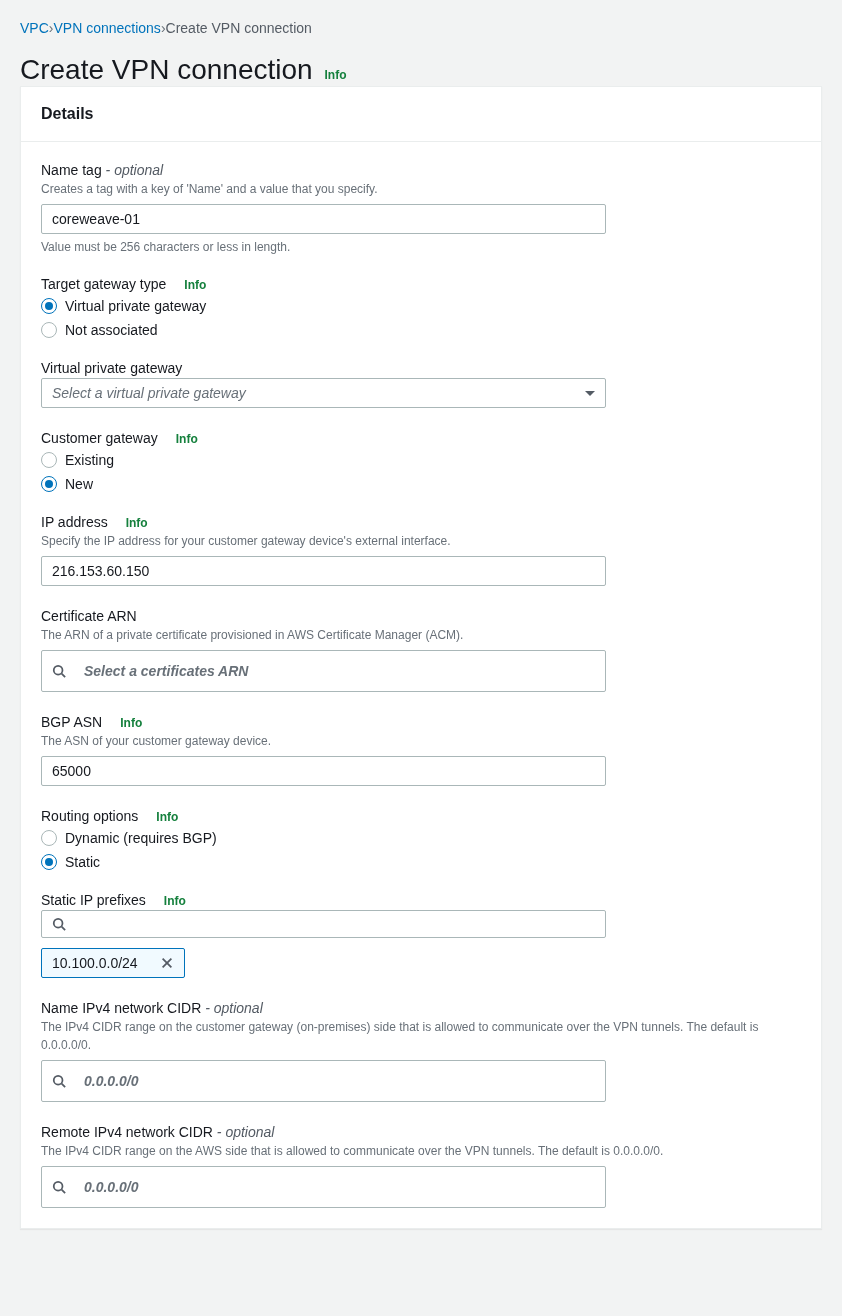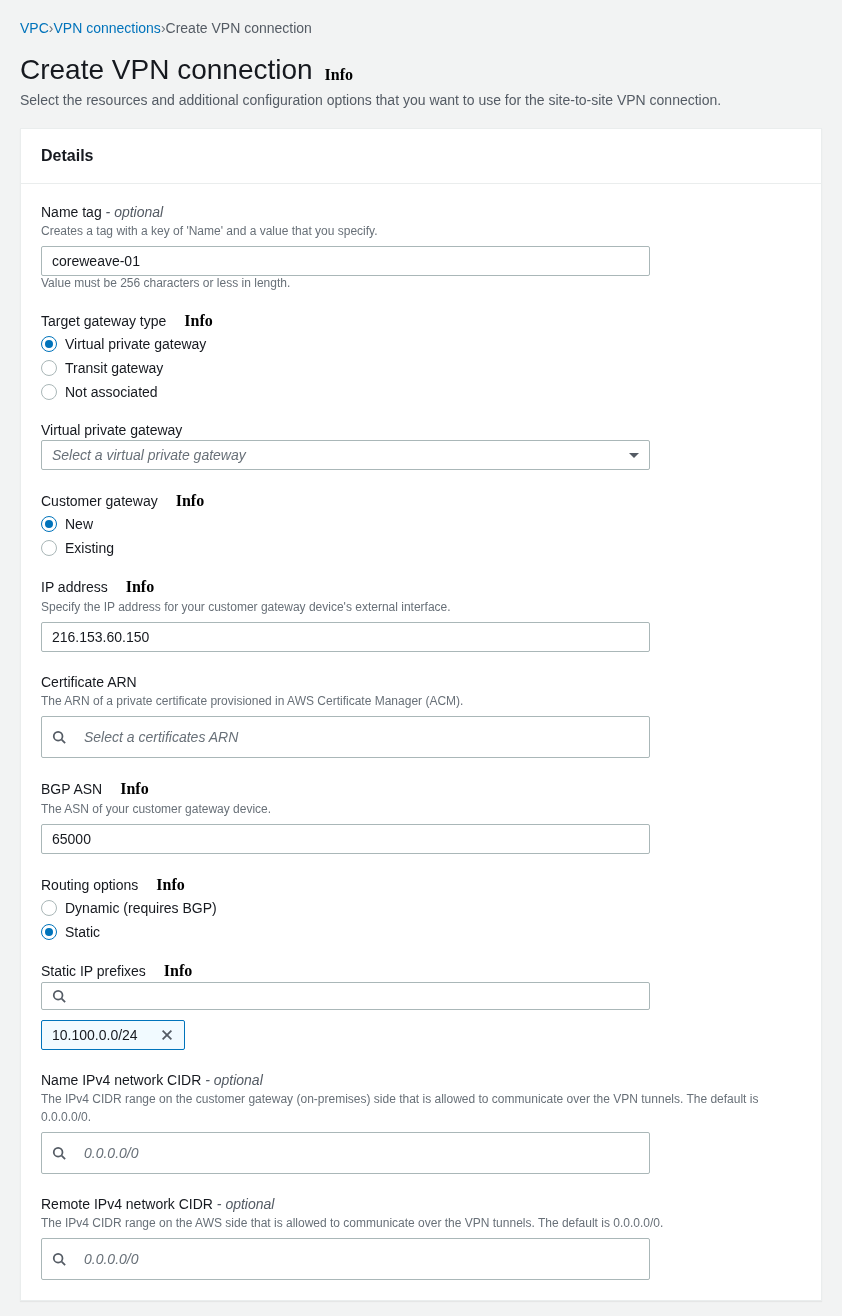--- a/index.html
+++ b/index.html
@@ -26,27 +26,26 @@
   .breadcrumb .current {
     color: #545b64;
   }
   h1 {
     font-size: 28px;
     font-weight: 400;
     margin: 0 0 6px 0;
     display: inline;
   }
   .info-link {
-    color: #000000;
-    font-size: 16px;
+    color: #15803d;
+    font-size: 12px;
     font-weight: 700;
     cursor: pointer;
     margin-left: 8px;
     vertical-align: middle;
-    font-family: Liberation Serif, serif;
   }
   .subtitle {
     color: #545b64;
     margin: 6px 0 20px 0;
   }
   .panel {
     background: #fff;
     border: 1px solid #eaeded;
     box-shadow: 0 1px 1px rgba(0,0,0,0.05);
   }
@@ -79,23 +78,24 @@
   }
   .field-desc {
     color: #687078;
     font-size: 12px;
     margin-bottom: 6px;
     line-height: 1.5;
   }
   .field-hint {
     color: #687078;
     font-size: 12px;
+    margin-top: 6px;
   }
   input[type="text"], .select-box, .search-box {
-    width: 609px;
+    width: 565px;
     max-width: 100%;
     padding: 6px 10px;
     font-size: 14px;
     border: 1px solid #aab7b8;
     border-radius: 2px;
     background: #fff;
     color: #16191f;
     font-family: inherit;
   }
   input[type="text"]::placeholder { color: #687078; font-style: italic; }
@@ -122,20 +122,21 @@
     gap: 8px;
     padding: 6px 10px;
   }
   .search-box input {
     border: none;
     outline: none;
     flex: 1;
     font-size: 14px;
     font-family: inherit;
     background: transparent;
+    font-weight: bold;
   }
   .search-box input::placeholder { color: #687078; font-style: italic; }
   .search-icon {
     width: 14px; height: 14px;
     stroke: #545b64;
     fill: none;
     stroke-width: 2;
   }
   .radio-group {
     display: flex;
@@ -192,21 +193,20 @@
   <a href="#">VPC</a>
   <span class="chevron">›</span>
   <a href="#">VPN connections</a>
   <span class="chevron">›</span>
   <span class="current">Create VPN connection</span>
 </nav>
 
 <div>
   <h1>Create VPN connection</h1>
   <span class="info-link">Info</span>
-  <p class="subtitle">Select the resources and additional configuration options that you want to use for the site-to-site VPN connection.</p>
 </div>
 
 <div class="panel">
   <div class="panel-header">
     <h2>Details</h2>
   </div>
   <div class="panel-body">
 
     <div class="field">
       <div class="field-label">
@@ -225,24 +225,20 @@
         <span>Target gateway type</span>
         <span class="info-link">Info</span>
       </div>
       <div class="radio-group">
         <label class="radio-row">
           <span class="radio checked"></span>
           <span>Virtual private gateway</span>
         </label>
         <label class="radio-row">
           <span class="radio"></span>
-          <span>Transit gateway</span>
-        </label>
-        <label class="radio-row">
-          <span class="radio"></span>
           <span>Not associated</span>
         </label>
       </div>
     </div>
 
     <div class="field">
       <div class="field-label">
         <span>Virtual private gateway</span>
       </div>
       <div class="select-box">
@@ -251,26 +247,26 @@
       </div>
     </div>
 
     <div class="field">
       <div class="field-label">
         <span>Customer gateway</span>
         <span class="info-link">Info</span>
       </div>
       <div class="radio-group">
         <label class="radio-row">
+          <span class="radio"></span>
+          <span>Existing</span>
+        </label>
+        <label class="radio-row">
           <span class="radio checked"></span>
           <span>New</span>
-        </label>
-        <label class="radio-row">
-          <span class="radio"></span>
-          <span>Existing</span>
         </label>
       </div>
     </div>
 
     <div class="field">
       <div class="field-label">
         <span>IP address</span>
         <span class="info-link">Info</span>
       </div>
       <div class="field-desc">Specify the IP address for your customer gateway device's external interface.</div>

